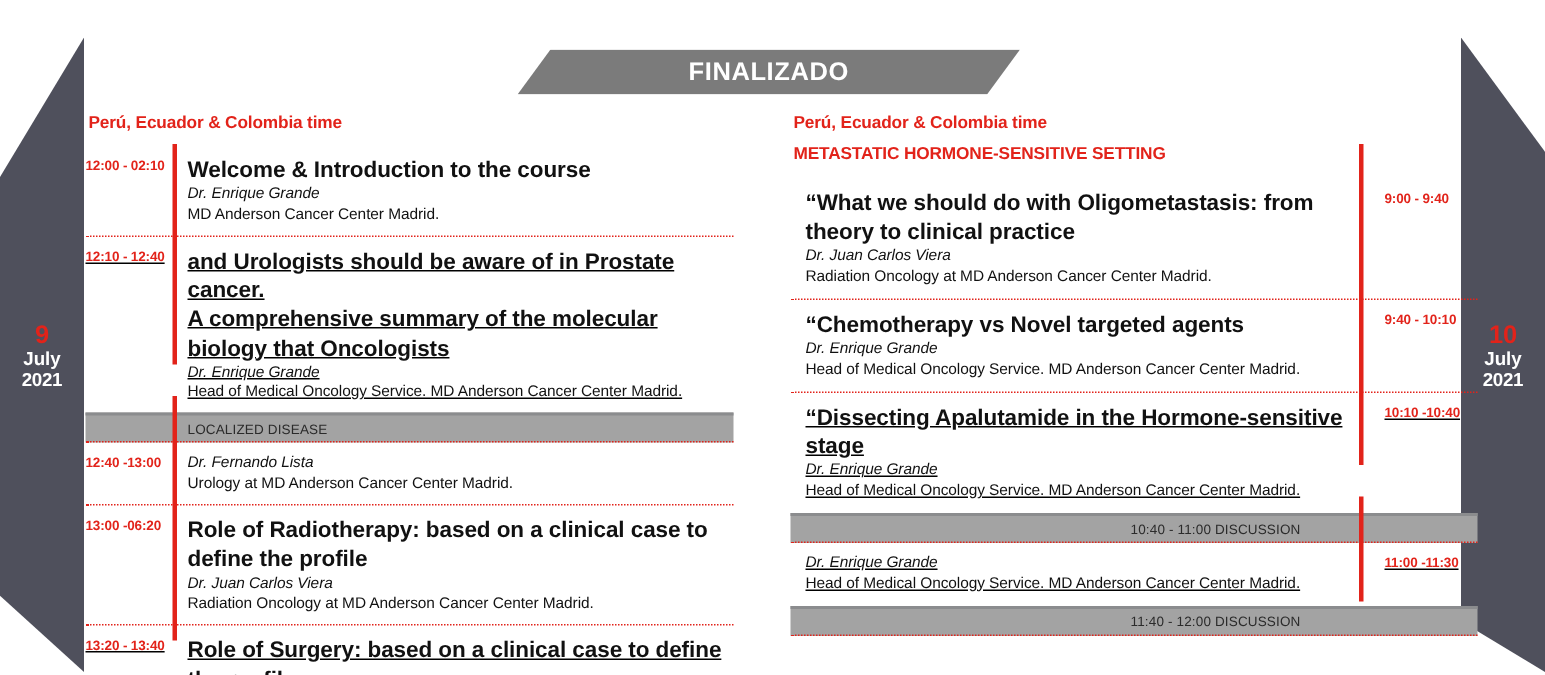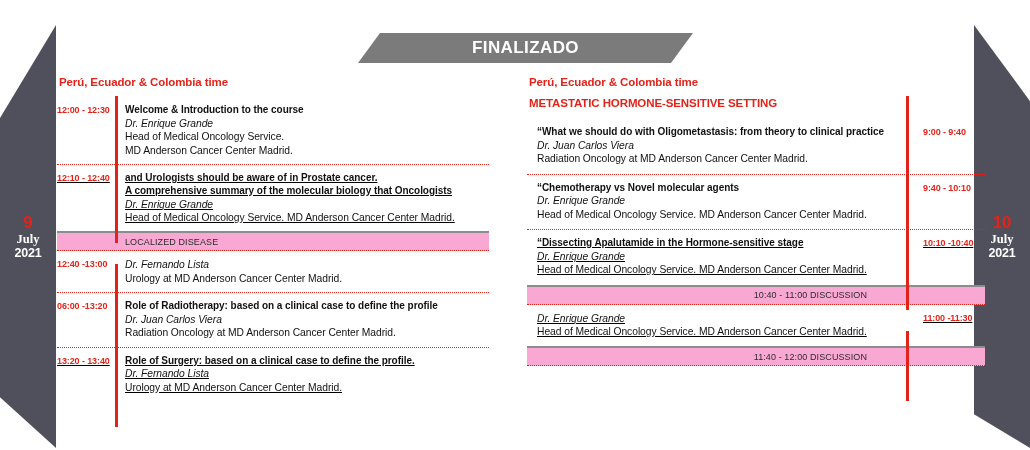--- a/index.html
+++ b/index.html
@@ -39,32 +39,31 @@
   }
   .date-day{
     color:#e2231a;
     font-size:17px;
     font-weight:bold;
     letter-spacing:-.2px;
   }
   .date-month{
     font-size:12.5px;
     font-weight:bold;
-    font-family:Liberation Serif, serif;
   }
   .date-year{
     font-size:12.5px;
     font-weight:bold;
     letter-spacing:-.2px;
   }
 
   
   .banner{
     position:absolute;
-    left:358px;
+    left:345px;
     top:33px;
     width:335px;
     height:30px;
     background:#7b7b7b;
     clip-path:polygon(22px 0, 100% 0, calc(100% - 22px) 100%, 0 100%);
     display:flex;align-items:center;justify-content:center;
   }
   .banner-label{
     color:#ffffff;
     font-size:17px;
@@ -133,21 +132,21 @@
     flex:0 0 62px;
     color:#e2231a;
     font-size:9px;
     font-weight:bold;
     padding-top:1px;
     padding-left:10px;
     letter-spacing:-.1px;
   }
 
   .title{
-    font-size:10px;
+    font-size:15px;
     font-weight:bold;
     color:#111111;
     line-height:1.28;
     letter-spacing:-.05px;
   }
   .speaker{
     font-size:10.3px;
     font-style:italic;
     color:#111111;
     line-height:1.3;
@@ -156,21 +155,21 @@
   .affil{
     font-size:10.3px;
     color:#111111;
     line-height:1.3;
     letter-spacing:-.05px;
   }
 
   
   .grey-bar{
     position:relative;
-    background:#f9a8d4;
+    background:#a3a3a3;
     border-top:2px solid #8b8c8e;
     border-bottom:1px dotted #e2231a;
     height:20px;
     display:flex;
     align-items:center;
     box-sizing:border-box;
   }
   .grey-bar .gb-text{
     font-size:9px;
     color:#2b2b2b;
@@ -219,25 +218,24 @@
 
   <div class="rail l1"></div>
   <div class="rail l2"></div>
   <div class="rail r1"></div>
   <div class="rail r2"></div>
 
   <div class="col left">
     <div class="col-heading">Perú, Ecuador &amp; Colombia time</div>
 
     <div class="row lc">
-      <div class="time">12:00 - 12:30</div>
+      <div class="time">12:00 - 02:10</div>
       <div class="body">
         <div class="title">Welcome &amp; Introduction to the course</div>
         <div class="speaker">Dr. Enrique Grande</div>
-        <div class="affil">Head of Medical Oncology Service.</div>
         <div class="affil">MD Anderson Cancer Center Madrid.</div>
       </div>
     </div>
 
     <div class="row lc no-rule">
       <div class="time">12:10 - 12:40</div>
       <div class="body">
         <div class="title">and Urologists should be aware of in Prostate cancer.</div>
         <div class="title">A comprehensive summary of the molecular biology that Oncologists</div>
         <div class="speaker">Dr. Enrique Grande</div>
@@ -251,21 +249,21 @@
 
     <div class="row lc">
       <div class="time">12:40 -13:00</div>
       <div class="body">
         <div class="speaker">Dr. Fernando Lista</div>
         <div class="affil">Urology at MD Anderson Cancer Center Madrid.</div>
       </div>
     </div>
 
     <div class="row lc">
-      <div class="time">06:00 -13:20</div>
+      <div class="time">13:00 -06:20</div>
       <div class="body">
         <div class="title">Role of Radiotherapy: based on a clinical case to define the profile</div>
         <div class="speaker">Dr. Juan Carlos Viera</div>
         <div class="affil">Radiation Oncology at MD Anderson Cancer Center Madrid.</div>
       </div>
     </div>
 
     <div class="row lc no-rule">
       <div class="time">13:20 - 13:40</div>
       <div class="body">
@@ -284,21 +282,21 @@
       <div class="body">
         <div class="title">“What we should do with Oligometastasis: from theory to clinical practice</div>
         <div class="speaker">Dr. Juan Carlos Viera</div>
         <div class="affil">Radiation Oncology at MD Anderson Cancer Center Madrid.</div>
       </div>
       <div class="time">9:00 - 9:40</div>
     </div>
 
     <div class="row rc">
       <div class="body">
-        <div class="title">“Chemotherapy vs Novel molecular agents</div>
+        <div class="title">“Chemotherapy vs Novel targeted agents</div>
         <div class="speaker">Dr. Enrique Grande</div>
         <div class="affil">Head of Medical Oncology Service. MD Anderson Cancer Center Madrid.</div>
       </div>
       <div class="time">9:40 - 10:10</div>
     </div>
 
     <div class="row rc no-rule">
       <div class="body">
         <div class="title">“Dissecting Apalutamide in the Hormone-sensitive stage</div>
         <div class="speaker">Dr. Enrique Grande</div>

